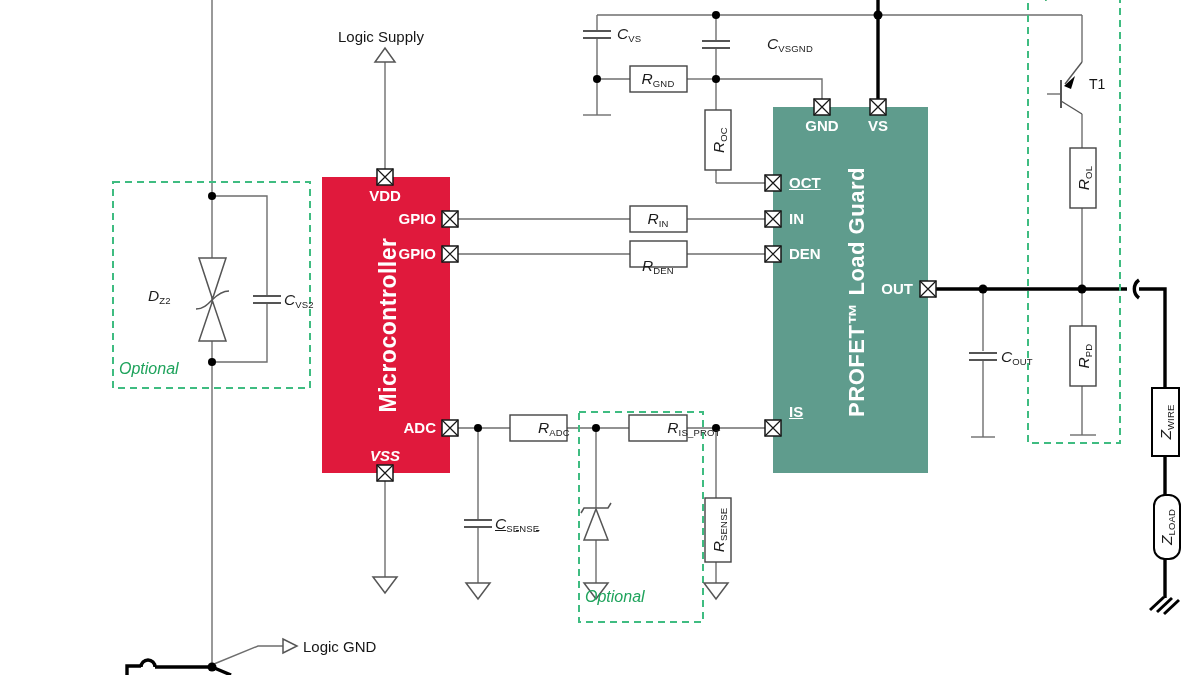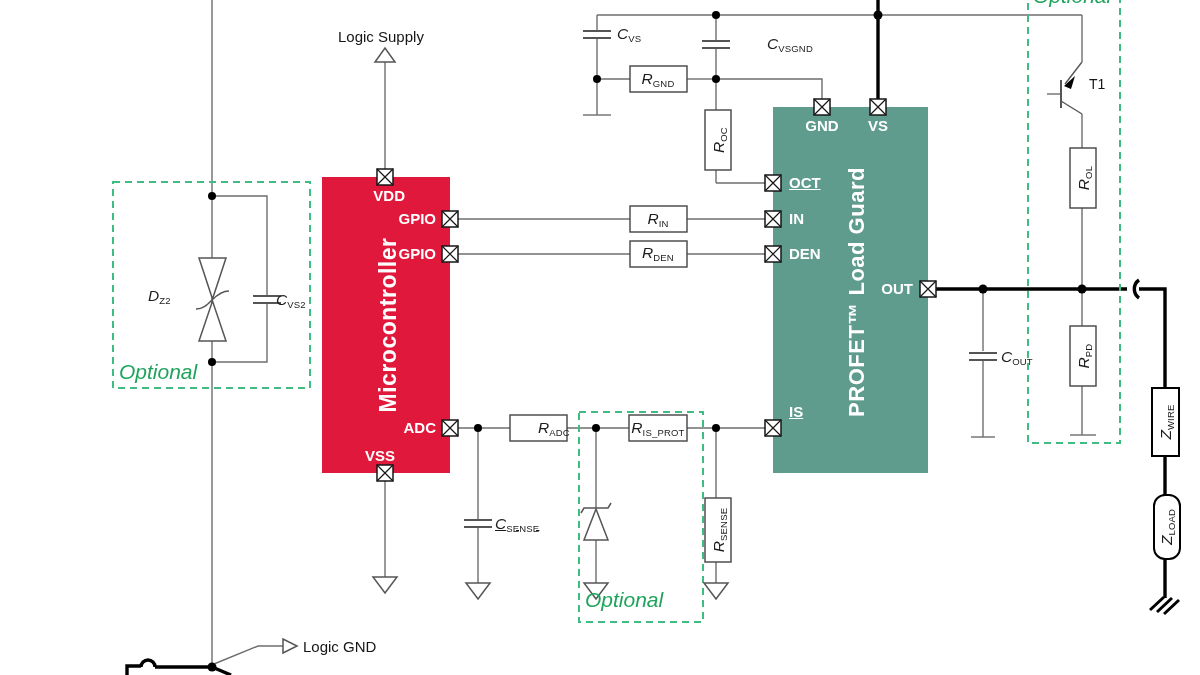--- a/index.html
+++ b/index.html
@@ -17,21 +17,21 @@
   .pinx{stroke:#161616;stroke-width:1.2;fill:none;}
   .dot {fill:#000;stroke:none;}
   .dash{fill:none;stroke:var(--optional-green,#2FB26B);stroke-width:2;stroke-dasharray:7 5;}
   .pin-label{position:absolute;color:#fff;font-weight:bold;font-size:15px;line-height:16px;}
   .blk-label{position:absolute;color:#fff;font-weight:bold;font-size:23px;letter-spacing:.5px;
              white-space:nowrap;transform:translate(-50%,-50%) rotate(-90deg);}
   .clabel{position:absolute;font-style:italic;font-size:15.5px;color:#1c1c1c;white-space:nowrap;}
   .clabel .sub{font-size:9.5px;font-style:normal;vertical-align:-3px;letter-spacing:.2px;}
   .vlab{transform:translate(-50%,-50%) rotate(-90deg);}
   .txt{position:absolute;font-size:15px;color:#161616;white-space:nowrap;}
-  .opt{position:absolute;font-style:italic;font-size:21px;color:var(--optional-text,#1FA35C);white-space:nowrap;}
+  .opt{position:absolute;font-style:italic;font-size:16px;color:var(--optional-text,#1FA35C);white-space:nowrap;}
 </style>
 </head>
 <body>
 
 <div id="stage">
 
 <svg width="1200" height="675" viewBox="0 0 1200 675">
 
   <g>
     <line class="w" x1="385" y1="62" x2="385" y2="169"></line>
@@ -230,51 +230,51 @@
     <g>
           <rect class="pinb" x="920" y="281" width="16" height="16"></rect>
           <path class="pinx" d="M920,281 l16,16 M936,281 l-16,16"></path>
         </g>
   </g>
 </svg>
 
 <div class="blk-label" style="left:388px;top:325px;">Microcontroller</div>
 <div class="blk-label" style="left:857px;top:292px;font-size:22px;">PROFET™ Load Guard</div>
 
-<div class="pin-label" style="left:365px;top:188px;width:40px;text-align:right;">VDD</div>
+<div class="pin-label" style="left:365px;top:188px;width:40px;text-align:center;">VDD</div>
 <div class="pin-label" style="left:378px;top:211px;width:58px;text-align:right;">GPIO</div>
 <div class="pin-label" style="left:378px;top:246px;width:58px;text-align:right;">GPIO</div>
 <div class="pin-label" style="left:378px;top:420px;width:58px;text-align:right;">ADC</div>
-<div class="pin-label" style="left:365px;top:448px;width:40px;">VSS</div>
+<div class="pin-label" style="left:365px;top:448px;width:40px;text-align:center;font-style:italic;">VSS</div>
 <div class="pin-label" style="left:800px;top:118px;width:44px;text-align:center;">GND</div>
 <div class="pin-label" style="left:858px;top:118px;width:40px;text-align:center;">VS</div>
 <div class="pin-label" style="left:789px;top:175px;text-decoration:underline;">OCT</div>
 <div class="pin-label" style="left:789px;top:211px;">IN</div>
 <div class="pin-label" style="left:789px;top:246px;">DEN</div>
 <div class="pin-label" style="left:789px;top:404px;text-decoration:underline;">IS</div>
 <div class="pin-label" style="left:853px;top:281px;width:60px;text-align:right;">OUT</div>
 
 <div class="txt" style="left:338px;top:28px;width:95px;">Logic Supply</div>
 <div class="txt" style="left:303px;top:638px;">Logic GND</div>
 <div class="txt" style="left:1089px;top:76px;font-size:14px;">T1</div>
 <div class="opt" style="left:119px;top:360px;">Optional</div>
 <div class="opt" style="left:585px;top:588px;">Optional</div>
 <div class="opt" style="left:1033px;top:-16px;">Optional</div>
 
 <div class="clabel" style="left:617px;top:25px;"><span>C</span><span class="sub">VS</span></div>
 <div class="clabel" style="left:736px;top:35px;margin-left:31px;"><span>C</span><span class="sub">VSGND</span></div>
 <div class="clabel" style="left:658px;top:79px;transform:translate(-50%,-50%);"><span>R</span><span class="sub">GND</span></div>
 <div class="clabel vlab" style="left:719px;top:140px;"><span>R</span><span class="sub">OC</span></div>
 <div class="clabel" style="left:658px;top:219px;transform:translate(-50%,-50%);"><span>R</span><span class="sub">IN</span></div>
-<div class="clabel" style="left:658px;top:253px;transform:translate(-50%,-50%);"><span>R</span><span class="sub">DEN</span></div>
+<div class="clabel" style="left:658px;top:266px;transform:translate(-50%,-50%);"><span>R</span><span class="sub">DEN</span></div>
 <div class="clabel" style="left:554px;top:428px;transform:translate(-50%,-50%);"><span>R</span><span class="sub">ADC</span></div>
-<div class="clabel" style="left:658px;top:428px;transform:translate(-50%,-50%);"><span>R</span><span class="sub">IS_PROT</span></div>
+<div class="clabel" style="left:694px;top:428px;transform:translate(-50%,-50%);"><span>R</span><span class="sub">IS_PROT</span></div>
 <div class="clabel" style="left:495px;top:515px;text-decoration:underline;"><span>C</span><span class="sub">SENSE</span></div>
 <div class="clabel vlab" style="left:719px;top:530px;"><span>R</span><span class="sub">SENSE</span></div>
 <div class="clabel" style="left:1001px;top:348px;"><span>C</span><span class="sub">OUT</span></div>
 <div class="clabel vlab" style="left:1084px;top:178px;"><span>R</span><span class="sub">OL</span></div>
 <div class="clabel vlab" style="left:1084px;top:356px;"><span>R</span><span class="sub">PD</span></div>
 <div class="clabel vlab" style="left:1166px;top:422px;"><span>Z</span><span class="sub">WIRE</span></div>
 <div class="clabel vlab" style="left:1167px;top:527px;"><span>Z</span><span class="sub">LOAD</span></div>
 <div class="clabel" style="left:148px;top:287px;width:48px;text-align:left;"><span>D</span><span class="sub">Z2</span></div>
-<div class="clabel" style="left:276px;top:291px;"><span>C</span><span class="sub">VS2</span></div>
+<div class="clabel" style="left:284px;top:291px;"><span>C</span><span class="sub">VS2</span></div>
 
 </div>
 
 </body></html>

